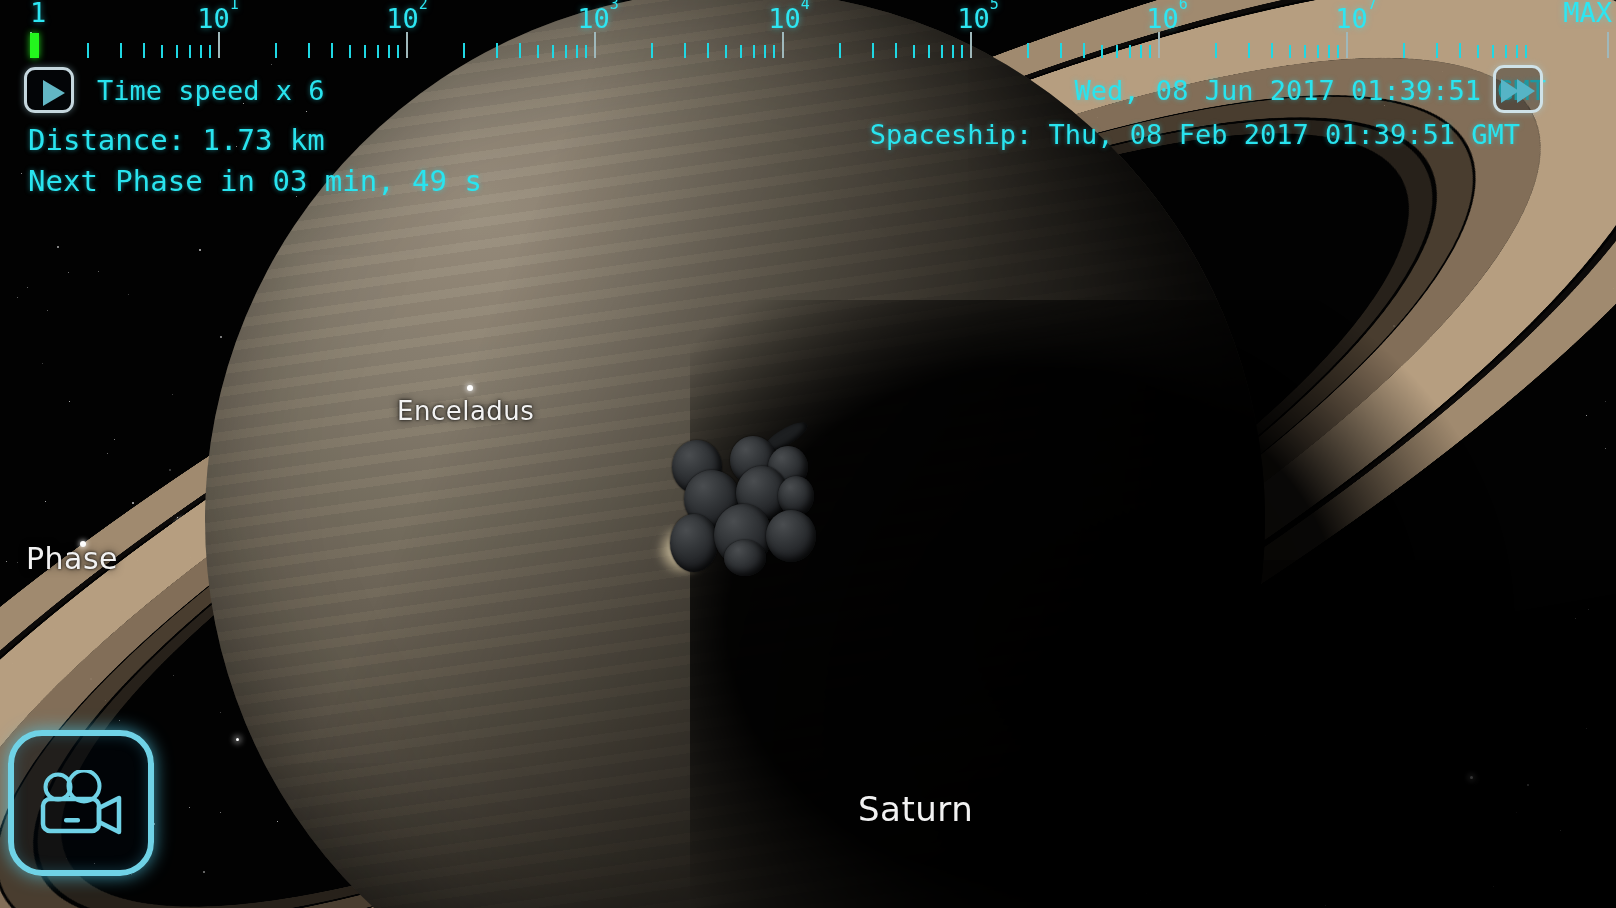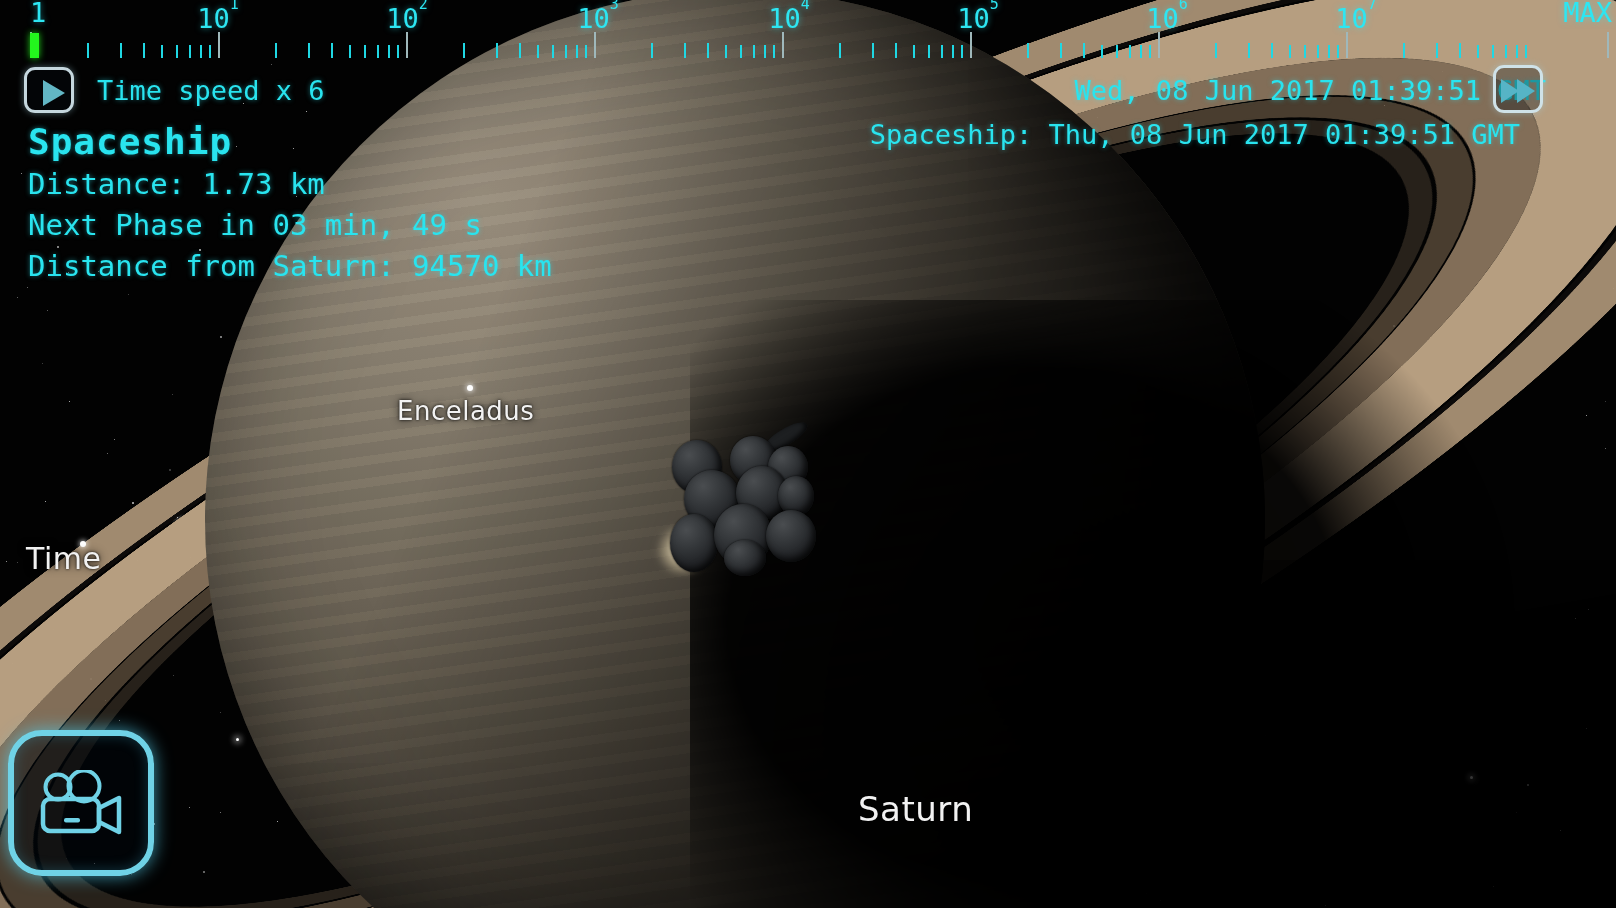--- a/index.html
+++ b/index.html
@@ -352,21 +352,21 @@
       <div class="pod" style="left:2px;  top:96px; width:48px; height:58px;"></div>
       <div class="pod" style="left:46px; top:86px; width:58px; height:62px;"></div>
       <div class="pod" style="left:98px; top:92px; width:50px; height:52px;"></div>
       <div class="pod" style="left:56px; top:122px; width:42px; height:36px;"></div>
     </div>
 
     <div id="scene-labels">
         <div class="body-dot" style="left: 467px; top: 385px;"></div>
         <div class="body-label" style="left: 397px; top: 396px; font-size: 26px;">Enceladus</div>
         <div class="body-dot" style="left: 80px; top: 541px;"></div>
-        <div class="body-label" style="left: 26px; top: 541px; font-size: 30px;">Time</div>
+        <div class="body-label" style="left: 26px; top: 541px; font-size: 30px;">Phase</div>
         <div class="body-label" style="left: 858px; top: 789px; font-size: 34px;">Saturn</div>
       </div>
   </div>
 
   <div class="scalebar">
     <div class="scale-labels" id="scale-labels">
         <div class="scale-label first" style="left: 30px;">1</div>
         <div class="scale-label" style="left: 218px;">10<sup>1</sup></div>
         <div class="scale-label" style="left: 407px;">10<sup>2</sup></div>
         <div class="scale-label" style="left: 598px;">10<sup>3</sup></div>
@@ -462,27 +462,25 @@
 
     <div class="hud-text speed-text">Time speed x 6</div>
 
     <div class="hud-text clock-text">Wed, 08 Jun 2017 01:39:51 GMT</div>
 
     <div class="ff-btn" style="pointer-events:auto;">
       <div class="ff-tri t1"></div>
       <div class="ff-tri t2"></div>
     </div>
 
-    <div class="hud-text ship-clock">Spaceship: Thu, 08 Jun 2017 01:39:51 GMT</div>
+    <div class="hud-text ship-clock">Spaceship: Thu, 08 Feb 2017 01:39:51 GMT</div>
 
     <div class="info-panel">
-      <div class="hud-text info-title">Spaceship</div>
       <div class="hud-text info-line">Distance: 1.73 km</div>
       <div class="hud-text info-line">Next Phase in 03 min, 49 s</div>
-      <div class="hud-text info-line">Distance from Saturn: 94570 km</div>
     </div>
 
     <div class="cam-btn" style="pointer-events:auto;">
       <svg class="cam-svg" width="86" height="66" viewBox="0 0 86 66">
         <circle cx="20" cy="17" r="12.5" fill="none" stroke="#6fd2e6" stroke-width="4"></circle>
         <circle cx="46" cy="16" r="15.5" fill="none" stroke="#6fd2e6" stroke-width="4"></circle>
         <rect x="5" y="29" width="56" height="32" rx="7" fill="none" stroke="#6fd2e6" stroke-width="4.5"></rect>
         <path d="M61 38 L81 28 L81 62 L61 52 Z" fill="none" stroke="#6fd2e6" stroke-width="4.5" stroke-linejoin="round"></path>
         <rect x="26" y="48" width="16" height="4.5" rx="2" fill="#6fd2e6"></rect>
       </svg>

